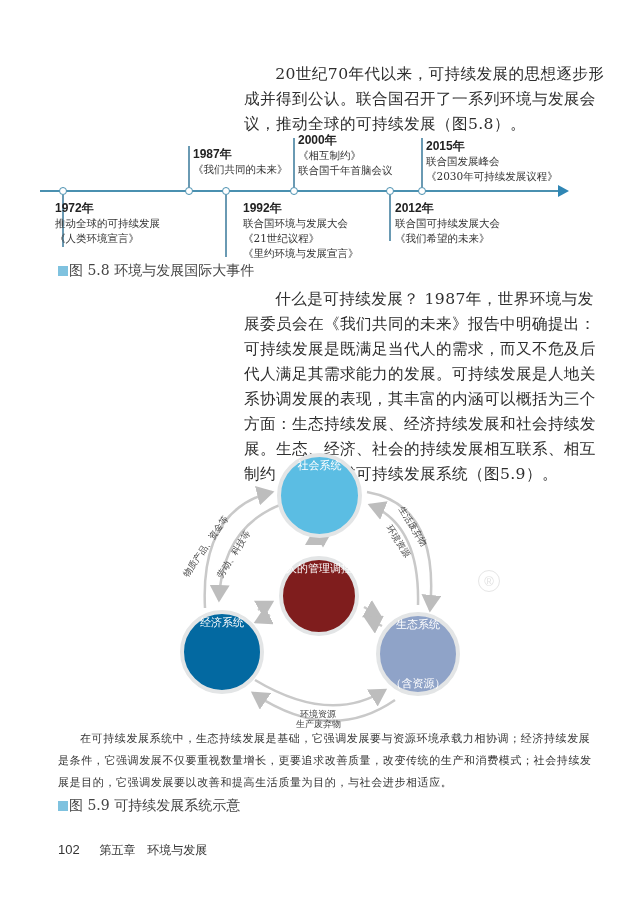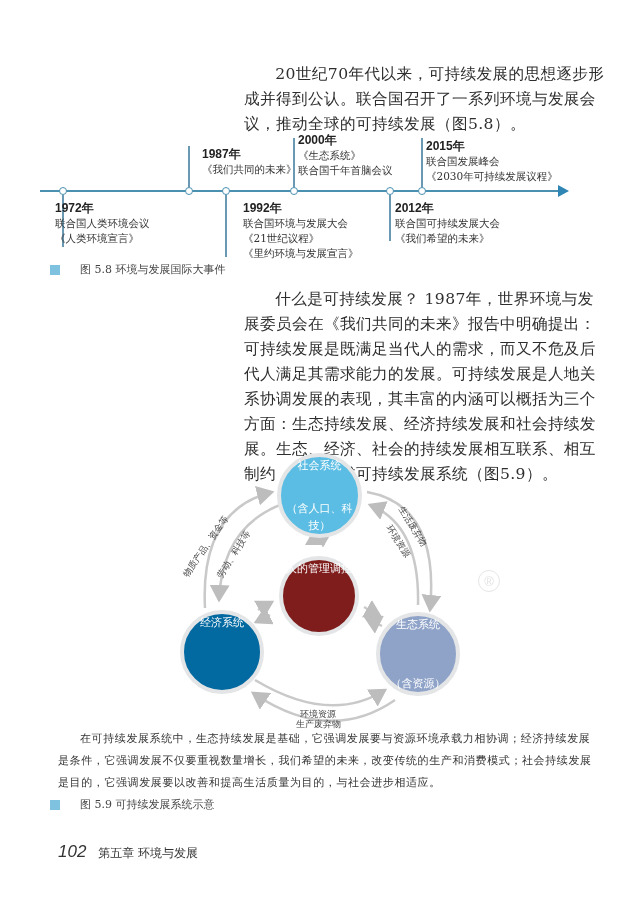--- a/index.html
+++ b/index.html
@@ -10,73 +10,73 @@
   #p2 { top: 287px; }
 
   
   .tl-axis { position: absolute; left: 40px; top: 190px; width: 520px; height: 2px; background: #4a90b0; }
   .tl-arrow { position: absolute; left: 558px; top: 185px; width: 0; height: 0; border-top: 6px solid transparent; border-bottom: 6px solid transparent; border-left: 11px solid #2f86b4; }
   .tl-dot { position: absolute; width: 8px; height: 8px; border-radius: 50%; background: #fff; border: 1.5px solid #4a90b0; top: 187px; }
   .tl-vline { position: absolute; width: 1.5px; background: #6a9ab3; }
   .tl-evt { position: absolute; font-size: 10.5px; line-height: 15px; color: #333; }
   .tl-year { font-family: "Liberation Sans", sans-serif; font-weight: bold; font-size: 12px; color: #222; line-height: 16px; }
 
-  .caption { position: absolute; left: 50px; font-size: 11px; color: #444; display: flex; align-items: center; gap: 20px; }
+  .caption { position: absolute; left: 58px; font-size: 14px; color: #444; display: flex; align-items: center; gap: 1px; }
   .cap-sq { width: 10px; height: 10px; background: #7fc2df; display: inline-block; }
 
   
   .circle { position: absolute; border-radius: 50%; display: flex; flex-direction: column; align-items: center; justify-content: space-between; color: #fff; font-family: "Liberation Sans", sans-serif; font-size: 11px; line-height: 17px; text-align: center; border: 4px solid #e3e5e6; }
   .arc-label { position: absolute; font-size: 9px; color: #444; white-space: nowrap; }
   .diag-note { position: absolute; left: 58px; top: 728px; width: 540px; font-size: 11px; line-height: 22px; color: #333; letter-spacing: 0.6px; }
   .diag-note p { text-indent: 2em; }
 
   .footer { position: absolute; left: 58px; top: 842px; font-size: 12px; color: #333; }
-  .footer .pg { font-family: "Liberation Sans", sans-serif; font-size: 17px; margin-right: 8px; font-style: italic; }
+  .footer .pg { font-family: "Liberation Sans", sans-serif; font-size: 13px; margin-right: 16px; }
   .watermark { position: absolute; left: 478px; top: 570px; width: 22px; height: 22px; border: 1.5px solid #e6e6e6; border-radius: 50%; color: #e2e2e2; font-family: "Liberation Sans", sans-serif; font-size: 13px; display:flex; align-items:center; justify-content:center; }
 </style>
 </head>
 <body>
 
 <div class="para" id="p1">
     <p>20世纪70年代以来，可持续发展的思想逐步形成并得到公认。联合国召开了一系列环境与发展会议，推动全球的可持续发展（图5.8）。</p>
   </div>
 
 <div>
   <div class="tl-axis"></div>
   <div class="tl-arrow"></div>
 
   <div class="tl-dot" style="left:59px"></div>
   <div class="tl-vline" style="left:62px; top:195px; height:52px"></div>
   <div class="tl-evt" style="left:55px; top:200px">
     <div class="tl-year">1972年</div>
-    <div>联合国人类环境会议</div>
+    <div>推动全球的可持续发展</div>
     <div>《人类环境宣言》</div>
   </div>
 
   <div class="tl-dot" style="left:185px"></div>
   <div class="tl-vline" style="left:188px; top:146px; height:42px"></div>
-  <div class="tl-evt" style="left:202px; top:146px">
+  <div class="tl-evt" style="left:193px; top:146px">
     <div class="tl-year">1987年</div>
     <div>《我们共同的未来》</div>
   </div>
 
   <div class="tl-dot" style="left:222px"></div>
   <div class="tl-vline" style="left:225px; top:195px; height:62px"></div>
   <div class="tl-evt" style="left:243px; top:200px">
     <div class="tl-year">1992年</div>
     <div>联合国环境与发展大会</div>
     <div>《21世纪议程》</div>
     <div>《里约环境与发展宣言》</div>
   </div>
 
   <div class="tl-dot" style="left:290px"></div>
   <div class="tl-vline" style="left:293px; top:138px; height:50px"></div>
   <div class="tl-evt" style="left:298px; top:132px">
     <div class="tl-year">2000年</div>
-    <div>《生态系统》</div>
+    <div>《相互制约》</div>
     <div>联合国千年首脑会议</div>
   </div>
 
   <div class="tl-dot" style="left:386px"></div>
   <div class="tl-vline" style="left:389px; top:195px; height:46px"></div>
   <div class="tl-evt" style="left:395px; top:200px">
     <div class="tl-year">2012年</div>
     <div>联合国可持续发展大会</div>
     <div>《我们希望的未来》</div>
   </div>
@@ -126,21 +126,20 @@
       <path d="M258,610 L272,602"></path>
       <path d="M270,615 L256,622"></path>
 
       <path d="M364,607 L380,616"></path>
       <path d="M382,626 L366,618"></path>
     </g>
   </svg>
 
   <div class="circle" style="left:277px; top:453px; width:85px; height:85px; background:#5bbde3">
     <span>社会系统</span>
-    <span>（含人口、科技）</span>
   </div>
   <div class="circle" style="left:279px; top:556px; width:80px; height:80px; background:#7f1d1d">
     <span>人的管理调控</span>
   </div>
   <div class="circle" style="left:180px; top:610px; width:84px; height:84px; background:#0369a1">
     <span>经济系统</span>
   </div>
   <div class="circle" style="left:376px; top:612px; width:84px; height:84px; background:#8fa3c8">
     <span>生态系统</span>
     <span>（含资源）</span>
@@ -150,25 +149,25 @@
   <div class="arc-label" style="left:207px; top:548px; transform:rotate(-58deg)">劳动、科技等</div>
   <div class="arc-label" style="left:390px; top:520px; transform:rotate(58deg)">生活废弃物</div>
   <div class="arc-label" style="left:380px; top:535px; transform:rotate(58deg)">环境资源</div>
   <div class="arc-label" style="left:296px; top:718px">生产废弃物</div>
   <div class="arc-label" style="left:300px; top:708px">环境资源</div>
 
   <div class="watermark">®</div>
 </div>
 
 <div class="diag-note">
-    <p>在可持续发展系统中，生态持续发展是基础，它强调发展要与资源环境承载力相协调；经济持续发展是条件，它强调发展不仅要重视数量增长，我们希望的未来，改变传统的生产和消费模式；社会持续发展是目的，它强调发展要以改善和提高生活质量为目的，与社会进步相适应。</p>
+    <p>在可持续发展系统中，生态持续发展是基础，它强调发展要与资源环境承载力相协调；经济持续发展是条件，它强调发展不仅要重视数量增长，更要追求改善质量，改变传统的生产和消费模式；社会持续发展是目的，它强调发展要以改善和提高生活质量为目的，与社会进步相适应。</p>
   </div>
 
 <div class="caption" style="top:797px">
   <span class="cap-sq"></span>
   <span>图 5.9  可持续发展系统示意</span>
 </div>
 
 <div class="footer">
   <span class="pg">102</span>
   <span>第五章</span>
-  <span style="margin-left:0">环境与发展</span>
+  <span style="margin-left:8px">环境与发展</span>
 </div>
 
 </body></html>

